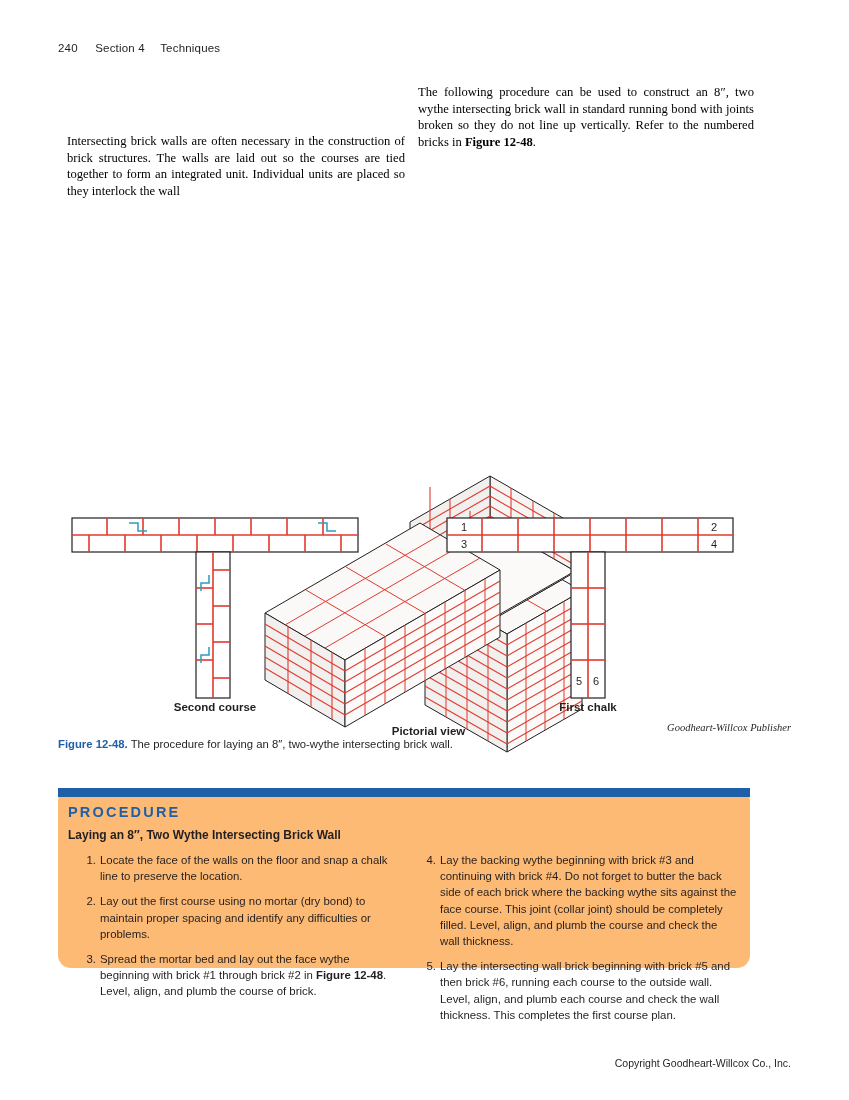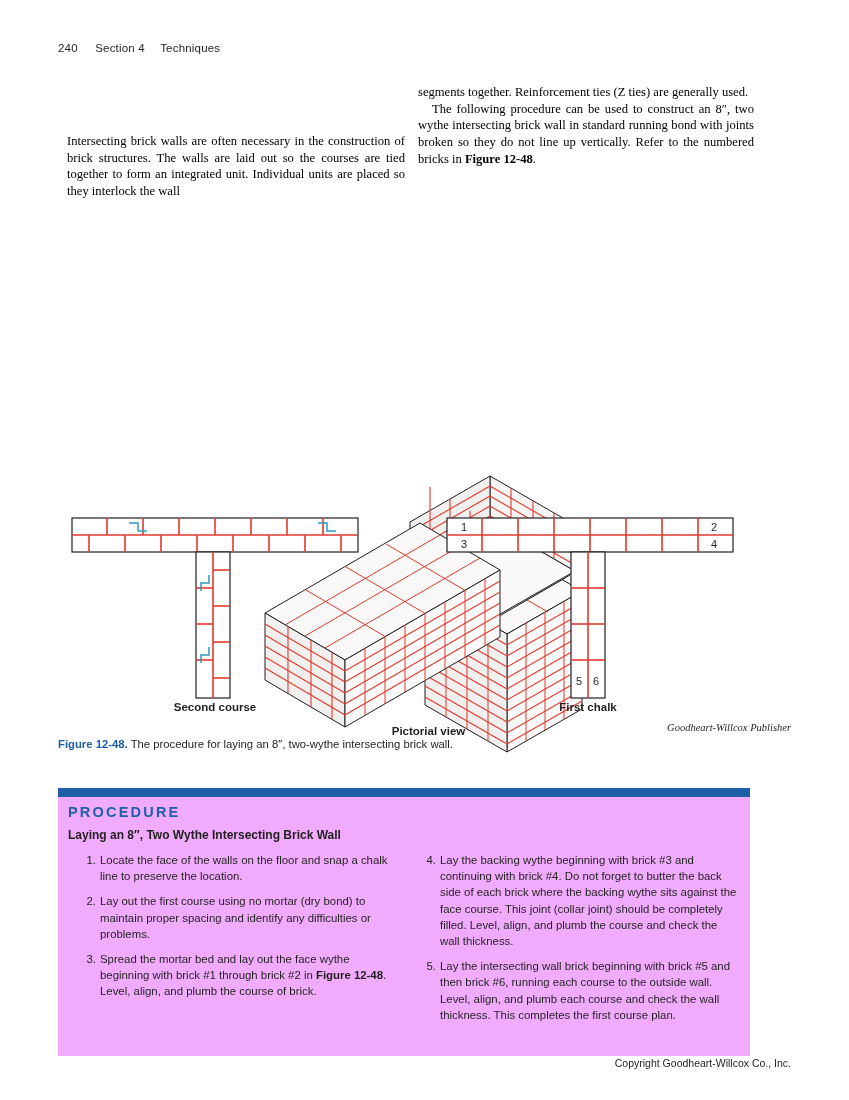--- a/index.html
+++ b/index.html
@@ -126,22 +126,23 @@
     color: #1f5fa8;
     font-weight: bold;
   }
 
   
   .procbox {
     position: absolute;
     left: 58px;
     top: 788px;
     width: 692px;
-    height: 268px;
-    background: #f0abfc;
+    height: 180px;
+    background: #fdba74;
+    border-radius: 13px;
   }
   .procbox .topbar {
     position: absolute;
     left: 0; top: 0;
     width: 100%;
     height: 9px;
     background: #1f5fa8;
   }
   .proc-title {
     position: absolute;
@@ -214,21 +215,20 @@
     <span class="sec">Section 4</span>
     <span>Techniques</span>
   </div>
 
 
   <div class="col left">
     <p>Intersecting brick walls are often necessary in the construction of brick structures. The walls are laid out so the courses are tied together to form an integrated unit. Individual units are placed so they interlock the wall</p>
   </div>
 
   <div class="col right">
-    <p>segments together. Reinforcement ties (Z ties) are generally used.</p>
     <p><span>The following procedure can be used to construct an 8″, two wythe intersecting brick wall in standard running bond with joints broken so they do not line up vertically. Refer to the numbered bricks in </span><b>Figure 12-48</b><span>.</span></p>
   </div>
 
   <div class="figure-wrap">
     <svg width="849" height="520" viewBox="0 0 849 520">
       <defs>
         
       </defs>
 
       <g>

